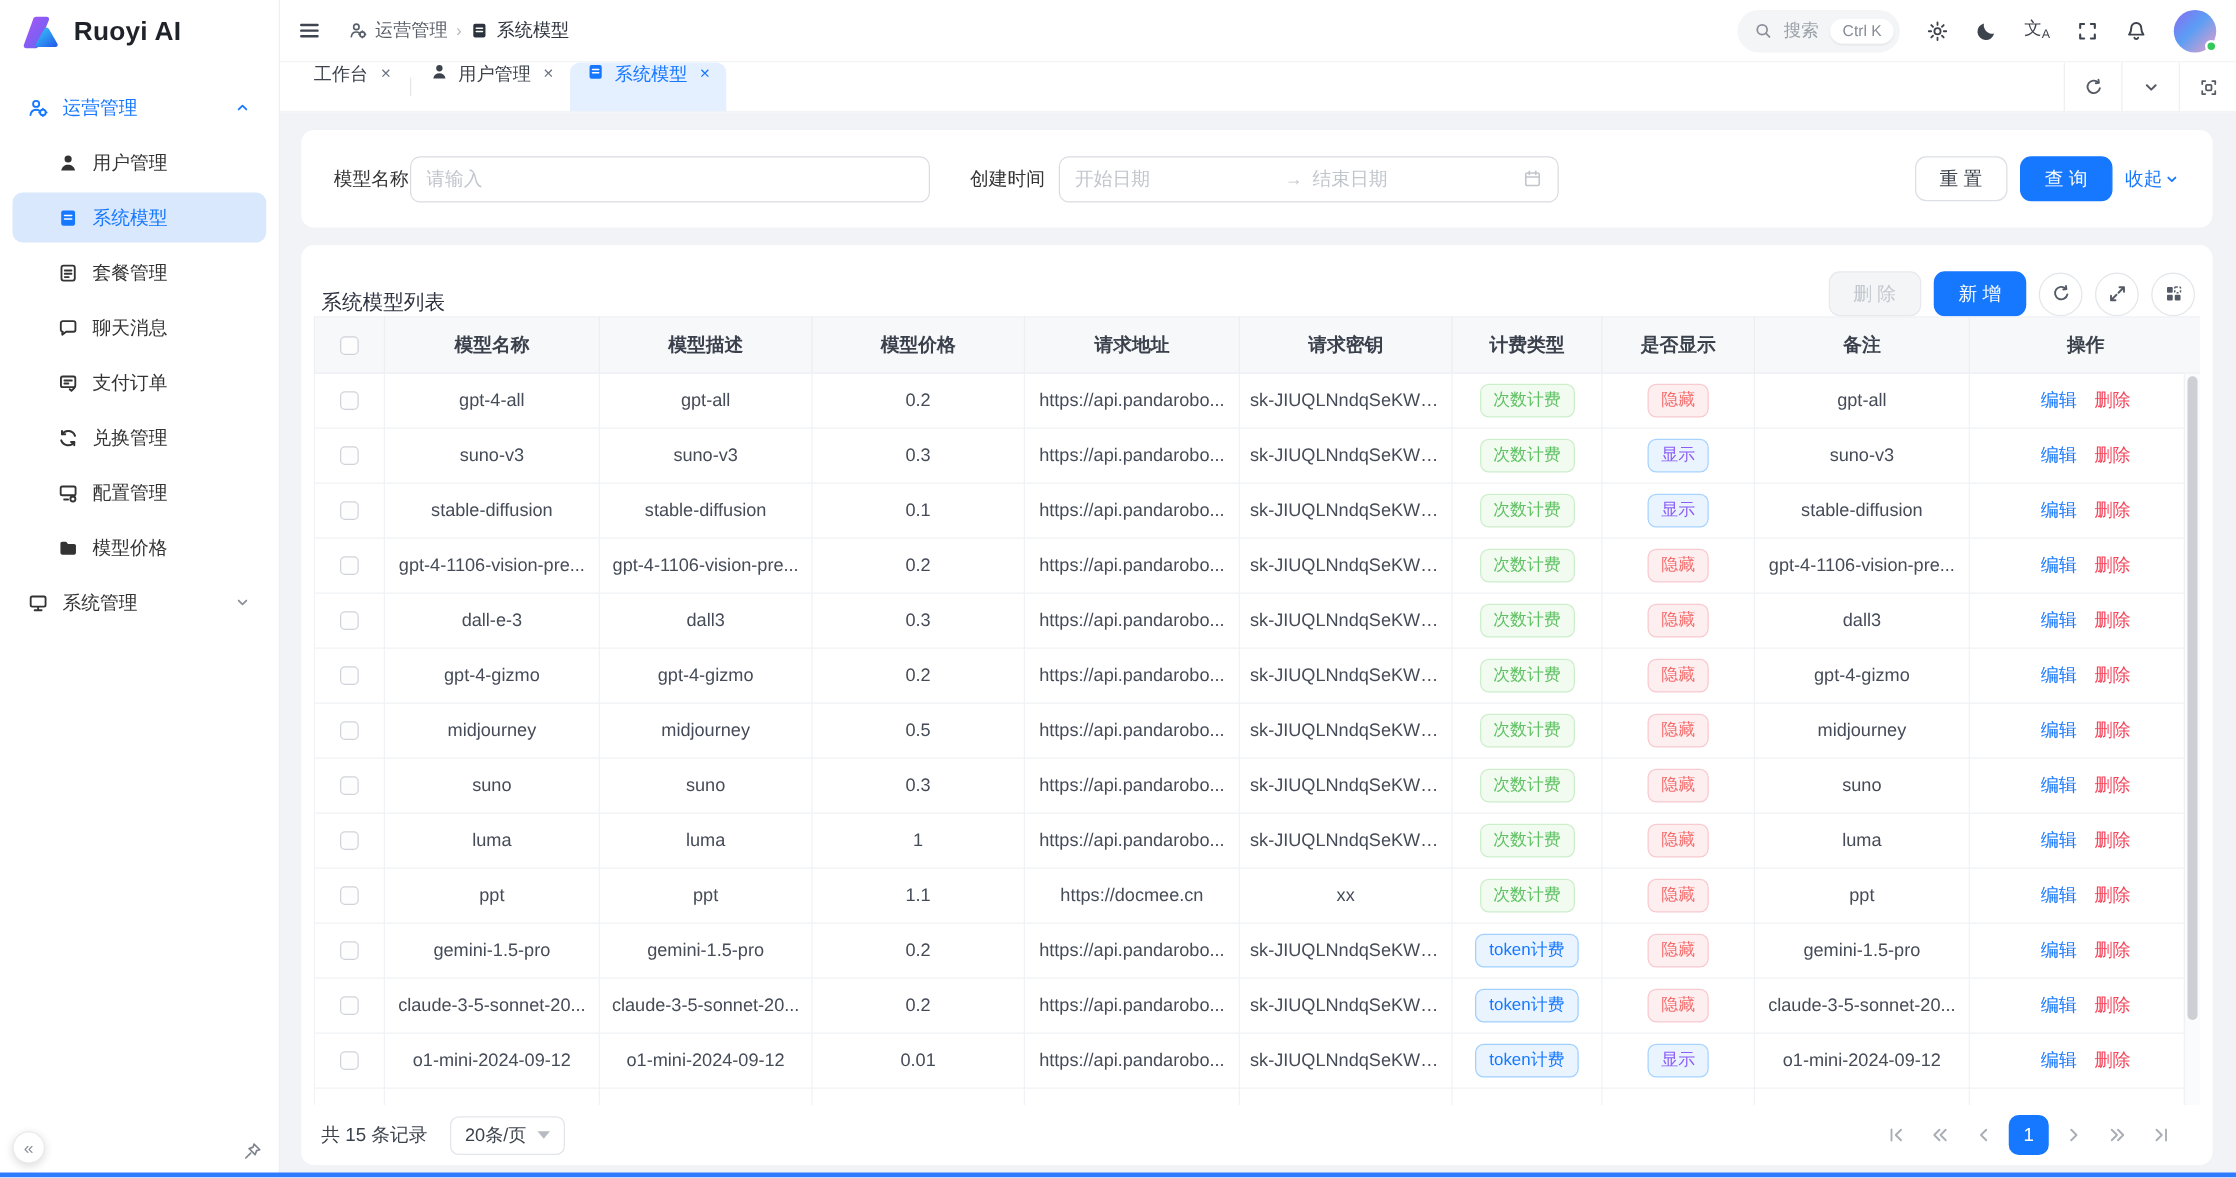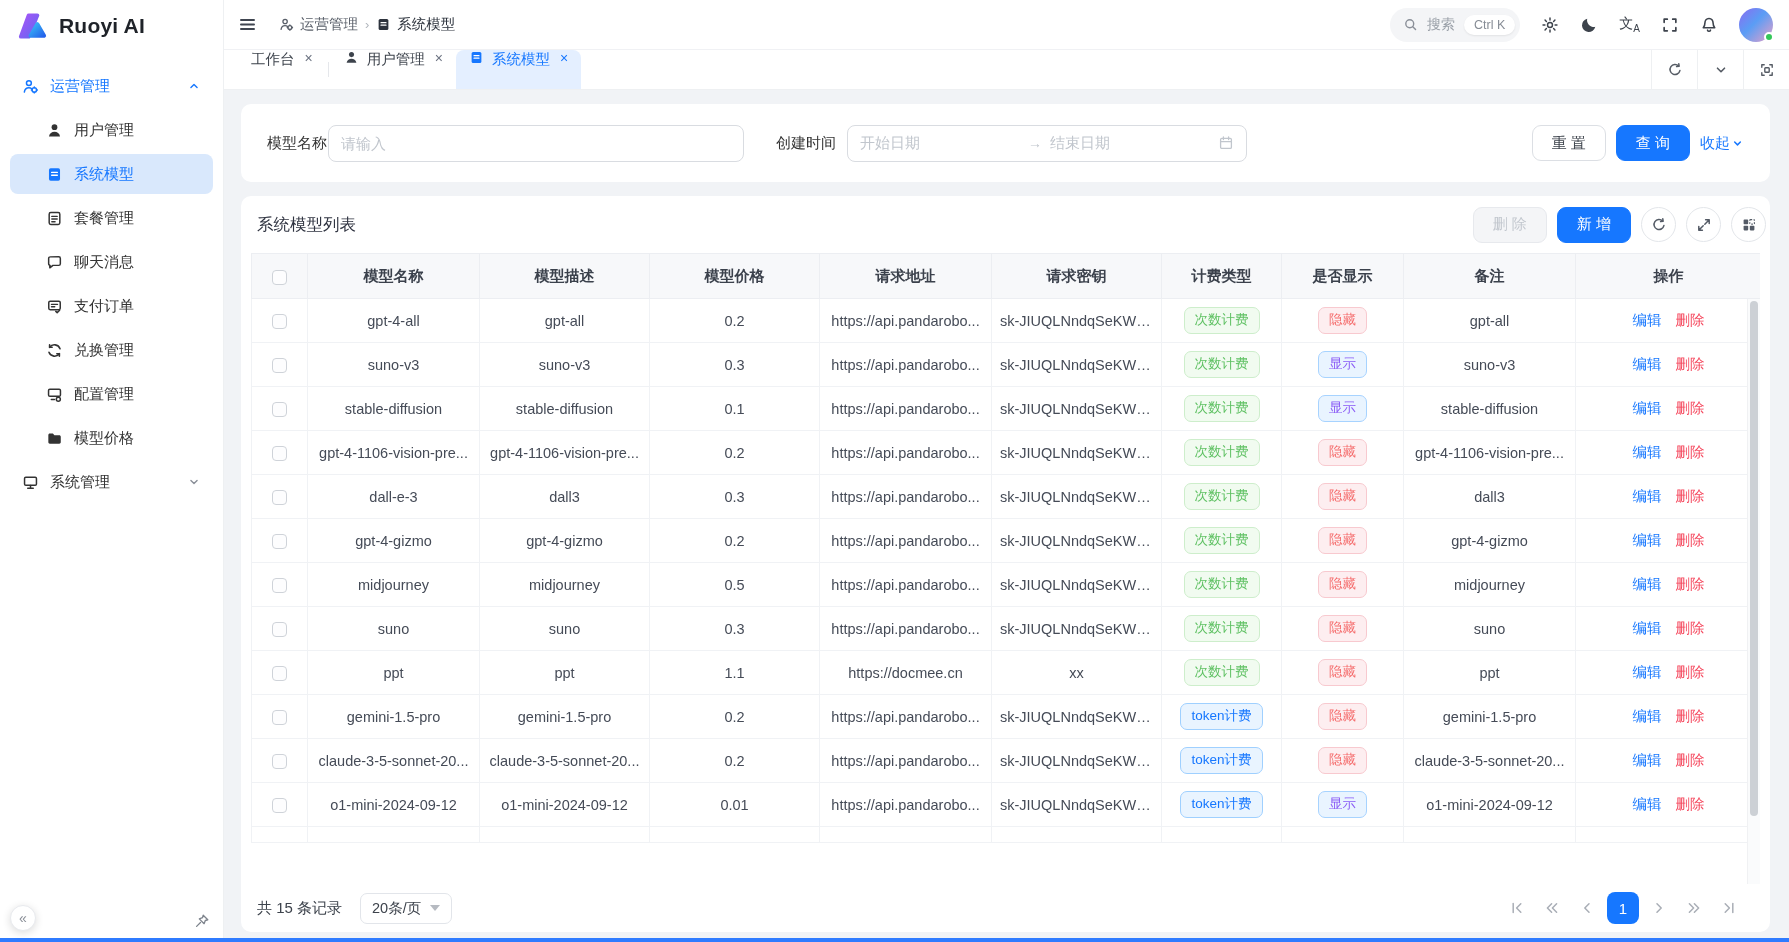--- a/index.html
+++ b/index.html
@@ -80,21 +80,21 @@
   .f-right { margin-left:auto; display:flex; align-items:center; gap:10px; }
   .btn { height:36px; padding:0 19px; border-radius:9px; font-size:15px; display:flex; align-items:center; cursor:pointer; white-space:nowrap; font-family:inherit; }
   .btn.ghost { background:#fff; border:1px solid #dcdfe4; color:#3d434c; }
   .btn.primary { background:#1677ff; border:1px solid #1677ff; color:#fff; }
   .btn.disabled { background:#f4f5f7; border:1px solid #e7e9ed; color:#c2c7ce; cursor:default; }
   .collapse-link { color:#1677ff; font-size:15px; display:flex; align-items:center; gap:1px; cursor:pointer; font-weight:500; }
   .collapse-link .icn, .collapse-link .icn svg { width:13px; height:13px; display:flex; transform:rotate(180deg); }
 
   
   .tablecard { margin-top:14px; height:736px; display:flex; flex-direction:column; }
-  .card-hd { height:57px; display:flex; align-items:center; padding:0 4px 0 16px; }
+  .card-hd { height:57px; display:flex; align-items:flex-end; padding:0 14px 0 16px; }
   .card-title { font-size:16.5px; color:#2f3340; font-weight:500; }
   .toolbar { margin-left:auto; display:flex; align-items:center; gap:10px; }
   .icbtn { width:35px; height:35px; border-radius:50%; border:1px solid #e3e6ea; background:#fff; display:flex;
     align-items:center; justify-content:center; color:#535a65; cursor:pointer; }
   .icbtn svg { width:16px; height:16px; }
 
   .tbl-viewport { height:631px; overflow:hidden; position:relative; margin:0 10px; }
   table { width:100%; border-collapse:collapse; table-layout:fixed; }
   th { background:#f7f8fa; height:45px; font-size:15px; font-weight:bold; color:#3b414c;
     border:1px solid #ecEEF2; border-color:#eceef2; text-align:center; padding:0 6px; }
@@ -569,20 +569,32 @@
                   <td>0.3</td>
                   <td>https://api.pandarobo...</td>
                   <td>sk-JIUQLNndqSeKWU...</td>
                   <td><span class="badge count">次数计费</span></td>
                   <td><span class="badge hidden">隐藏</span></td>
                   <td>suno</td>
                   <td><span class="lnk edit">编辑</span><span class="lnk del">删除</span></td>
                 </tr>
                 <tr>
                   <td><span class="checkbox"></span></td>
+                  <td>luma</td>
+                  <td>luma</td>
+                  <td>1</td>
+                  <td>https://api.pandarobo...</td>
+                  <td>sk-JIUQLNndqSeKWU...</td>
+                  <td><span class="badge count">次数计费</span></td>
+                  <td><span class="badge hidden">隐藏</span></td>
+                  <td>luma</td>
+                  <td><span class="lnk edit">编辑</span><span class="lnk del">删除</span></td>
+                </tr>
+                <tr>
+                  <td><span class="checkbox"></span></td>
                   <td>ppt</td>
                   <td>ppt</td>
                   <td>1.1</td>
                   <td>https://docmee.cn</td>
                   <td>xx</td>
                   <td><span class="badge count">次数计费</span></td>
                   <td><span class="badge hidden">隐藏</span></td>
                   <td>ppt</td>
                   <td><span class="lnk edit">编辑</span><span class="lnk del">删除</span></td>
                 </tr>

